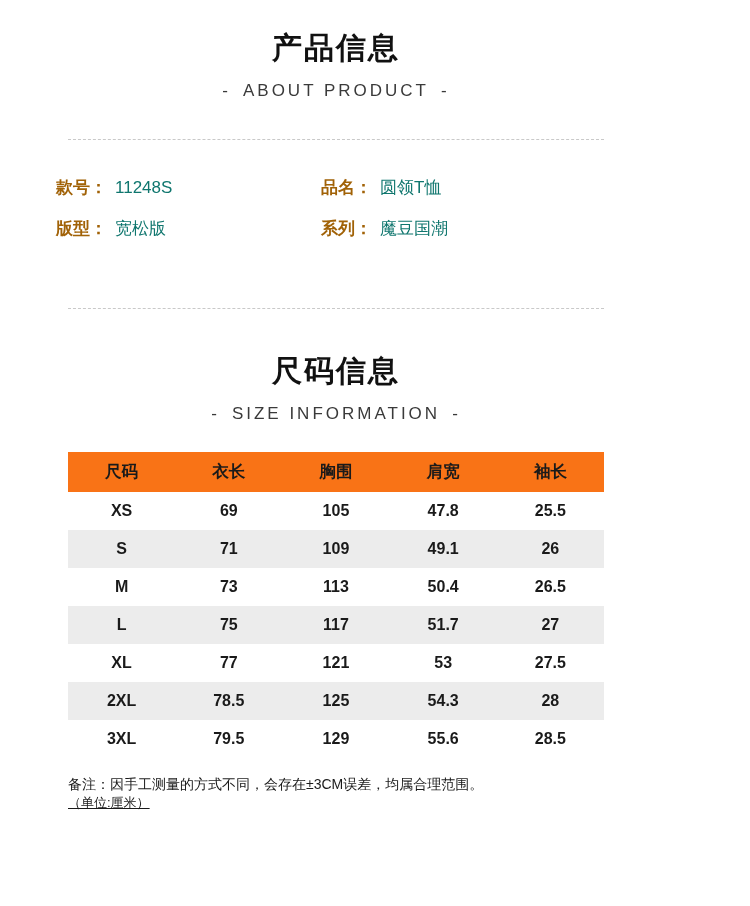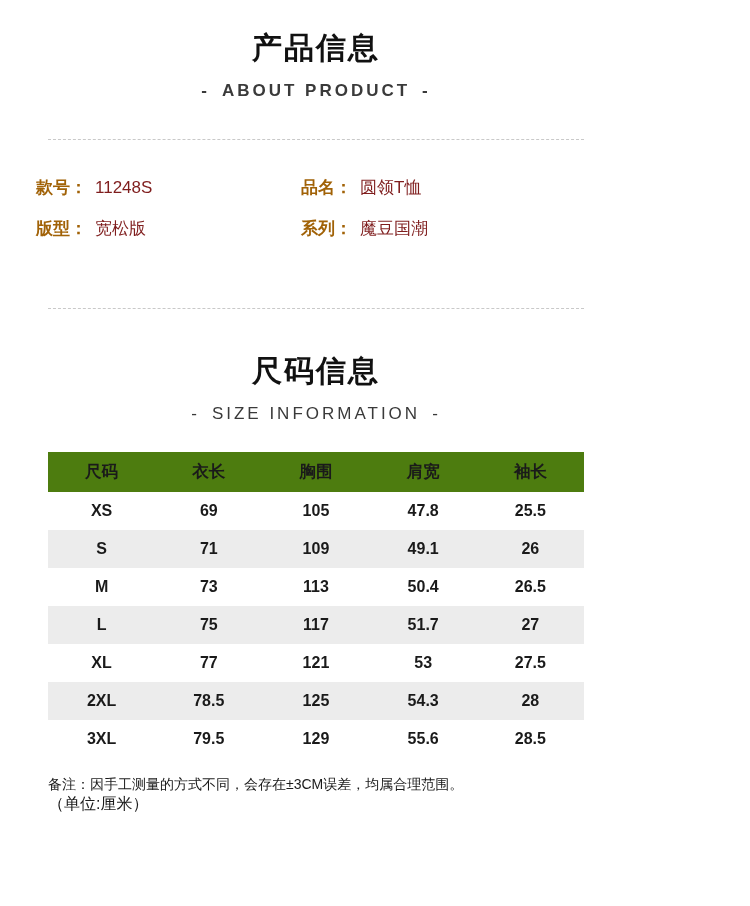--- a/index.html
+++ b/index.html
@@ -12,20 +12,21 @@
     background: #ffffff;
     font-family: "Liberation Sans", sans-serif;
     color: #1a1a1a;
     overflow: hidden;
   }
   .page {
     position: relative;
     width: 632px;
     height: 906px;
     box-sizing: border-box;
+    margin-left: 20px;
   }
 
   
   .section-title {
     text-align: center;
     font-size: 30px;
     font-weight: bold;
     letter-spacing: 2px;
     color: #111111;
   }
@@ -66,21 +67,21 @@
     white-space: nowrap;
   }
   .info-label {
     display: inline-block;
     color: #a16207;
     font-weight: bold;
   }
   .info-value {
     display: inline-block;
     padding-left: 8px;
-    color: #7f1d1d;
+    color: #0f766e;
   }
 
   
   .size-wrap {
     margin: 0 48px;
   }
   table.size-table {
     width: 100%;
     border-collapse: collapse;
     table-layout: fixed;
@@ -90,57 +91,58 @@
     text-align: center;
     font-size: 16px;
     font-weight: bold;
     color: #1a1a1a;
     height: 38px;
     padding: 0;
   }
   table.size-table thead th {
     font-weight: bold;
     font-size: 16.5px;
-    background: #4d7c0f;
+    background: #f97316;
     height: 40px;
   }
   table.size-table tbody tr:nth-child(odd) {
     background: #ffffff;
   }
   table.size-table tbody tr:nth-child(even) {
     background: #ececec;
   }
 
   
   .footnote {
     margin: 18px 48px 0 48px;
     display: flex;
     justify-content: flex-start;
     align-items: baseline;
     font-size: 14px;
     color: #1a1a1a;
     flex-direction: column;
   }
   .footnote-unit {
-    font-size: 16px;
-    color: #1a1a1a;
+    font-size: 13px;
+    color: #1a1a1a;
+    text-decoration: underline;
   }
 
   .spacer-top { height: 28px; }
 </style>
 </head>
 <body>
 
 <div class="page">
 
   <div class="spacer-top"></div>
 
   <div>
     <div class="section-title">产品信息</div>
-    <div class="section-subtitle" style="margin-top:12px;font-weight:bold;">
+    <div class="section-subtitle" style="margin-top:12px;">
       <span class="dash">-</span><span>ABOUT PRODUCT</span><span class="dash">-</span>
     </div>
   </div>
 
   <div style="height:38px;"></div>
   <div class="dashed-rule"></div>
 
   <div class="product-info">
     <div class="info-grid">
       <div class="info-item">

